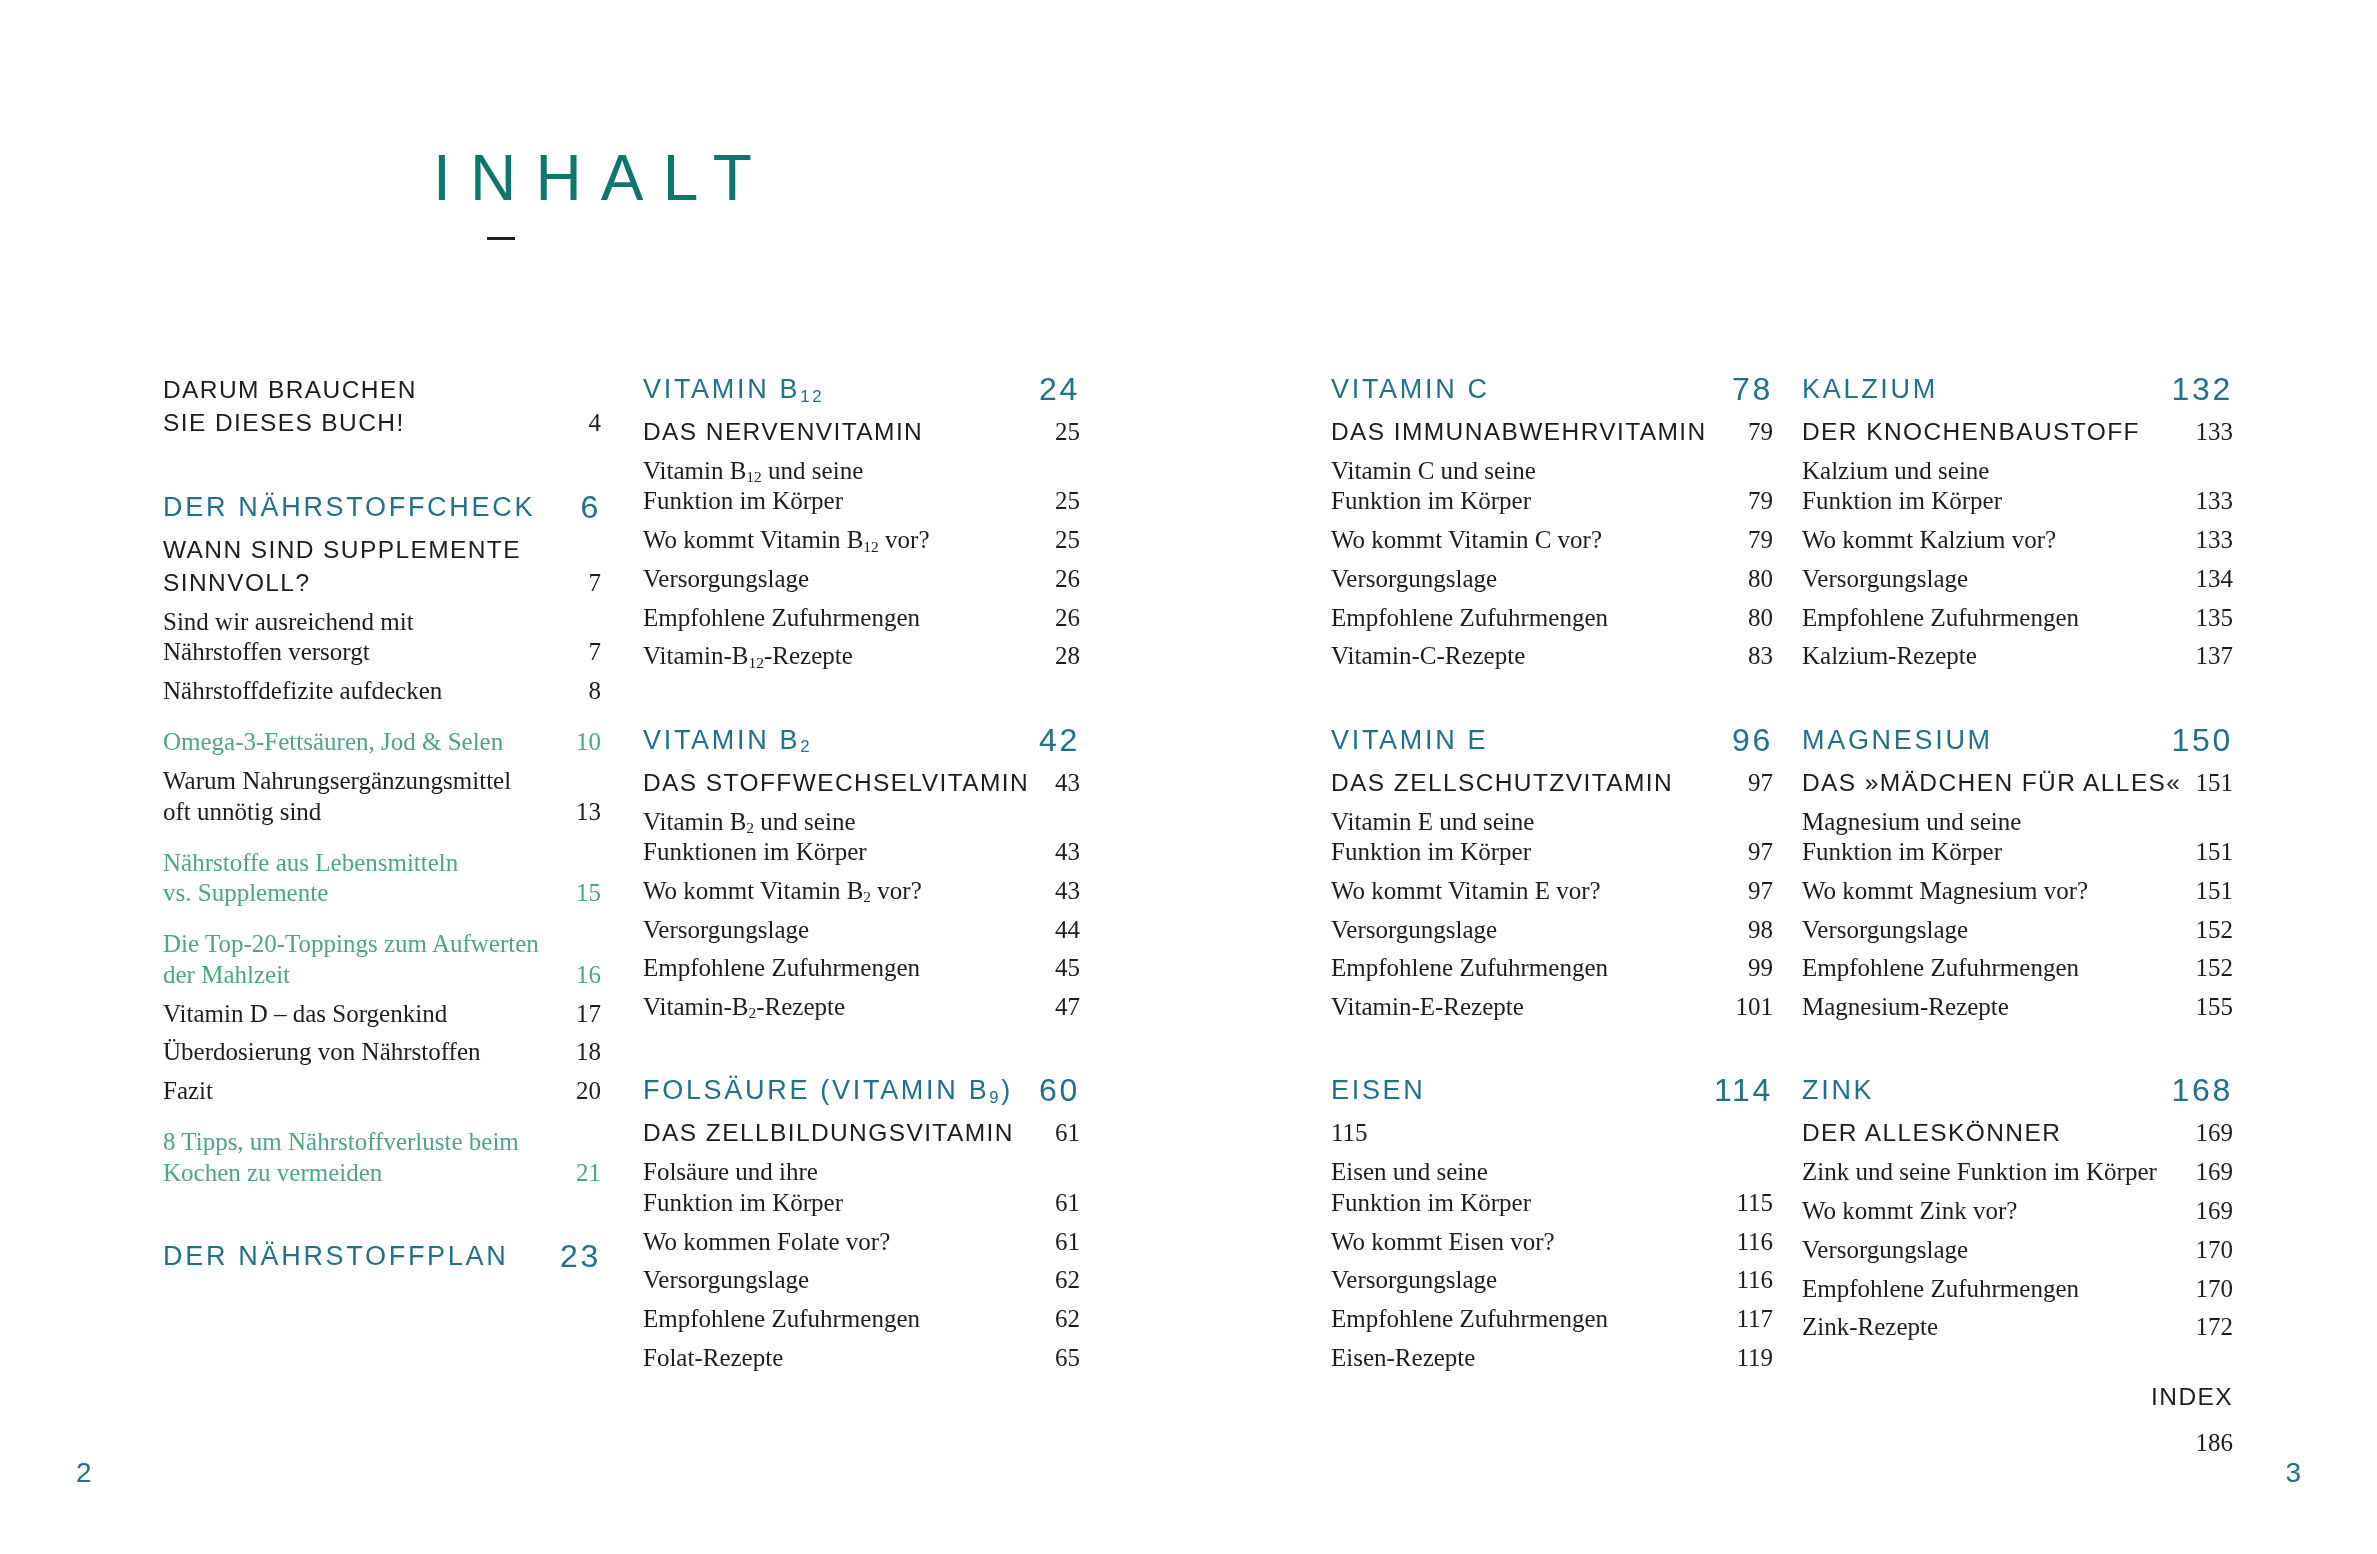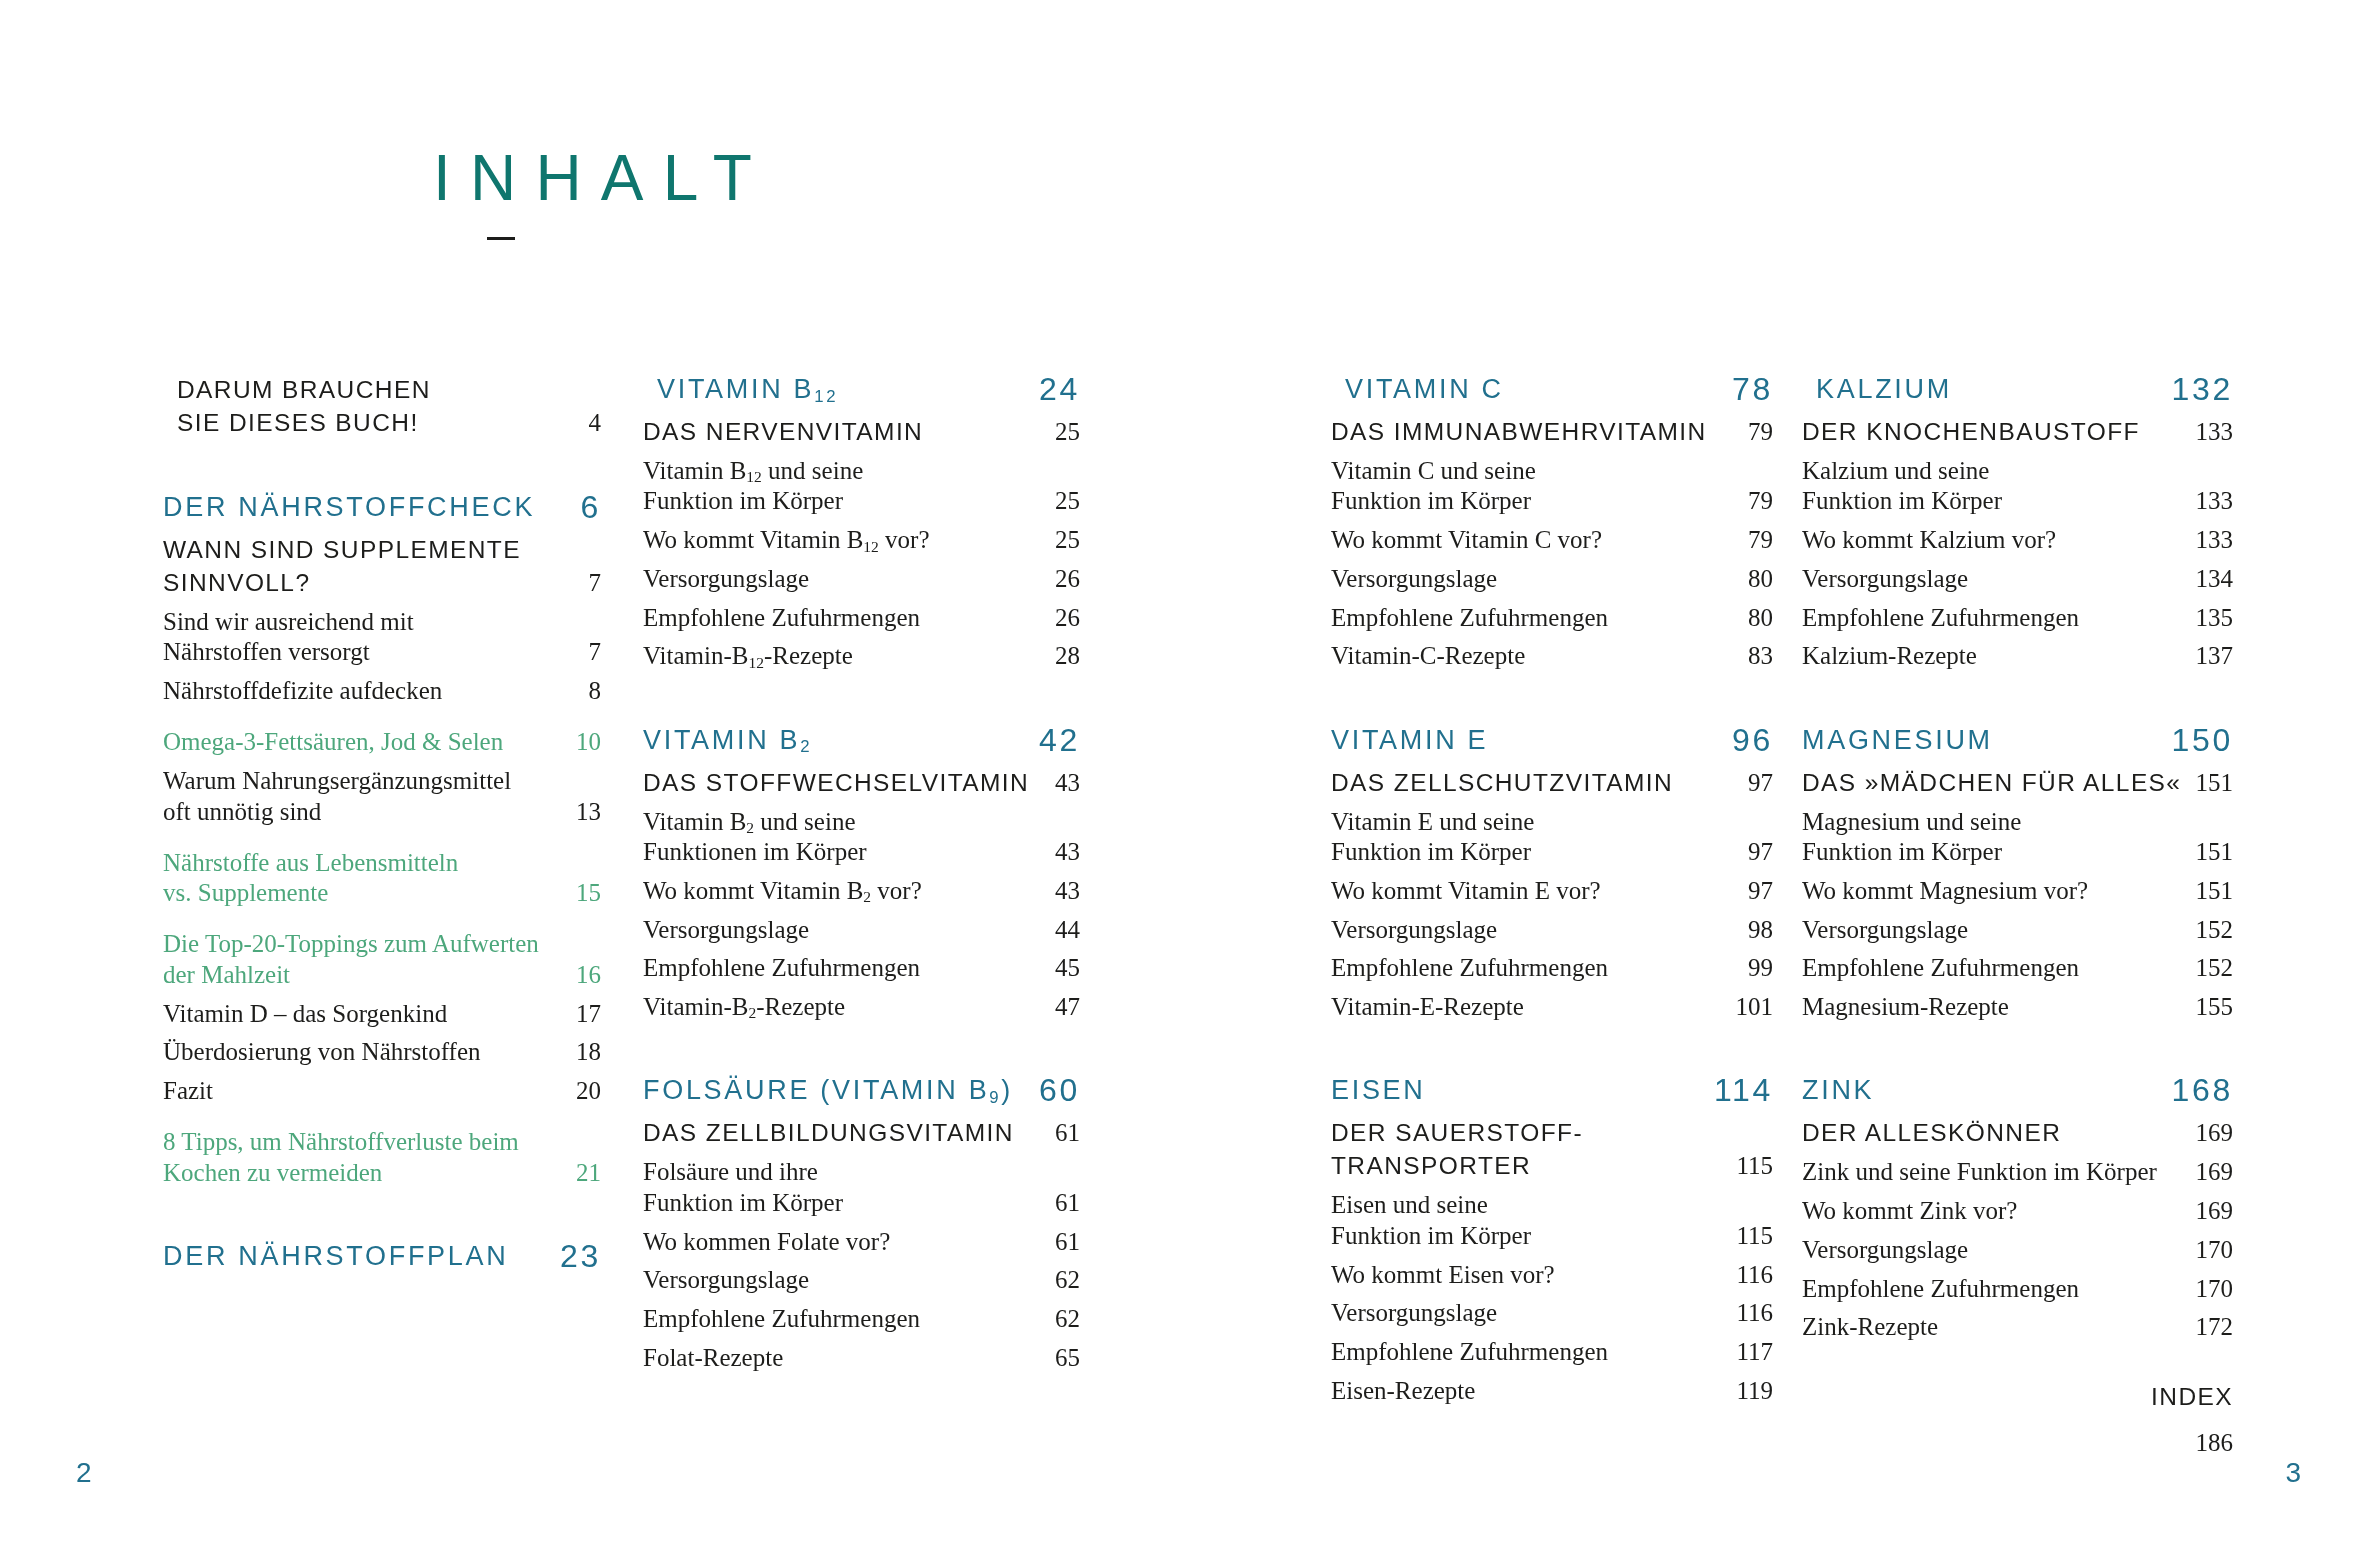--- a/index.html
+++ b/index.html
@@ -21,21 +21,21 @@
   .col{position:absolute;top:373px;}
   .col-1{left:163px;width:438px;}
   .col-2{left:643px;width:437px;}
   .col-3{left:1331px;width:442px;}
   .col-4{left:1802px;width:431px;}
 
   .item{
     display:flex;justify-content:space-between;align-items:flex-end;
     margin-top:8.2px;gap:13px;
   }
-  .col .item:first-child{margin-top:0;margin-left:14px;}
+  .col .item:first-child{margin-top:0;}
   .item .lbl{flex:1 1 auto;}
   .item .num{flex:0 0 auto;white-space:nowrap;}
 
   .chapter{
     color:var(--teal);
     font-size:27px;font-weight:300;letter-spacing:2.7px;line-height:32px;
     margin-top:52px;
   }
   .chapter .num{font-family:"Liberation Sans",sans-serif;font-size:32px;color:var(--teal);}
 
@@ -383,24 +383,20 @@
           </div>
           <span class="num">101</span>
         </div>
         <div class="item chapter">
           <div class="lbl">
             <div>EISEN</div>
           </div>
           <span class="num">114</span>
         </div>
         <div class="item section">
-          <div class="lbl">
-            <div>DER SAUERSTOFF-</div>
-            <div>TRANSPORTER</div>
-          </div>
           <span class="num">115</span>
         </div>
         <div class="item entry">
           <div class="lbl">
             <div>Eisen und seine</div>
             <div>Funktion im Körper</div>
           </div>
           <span class="num">115</span>
         </div>
         <div class="item entry">

